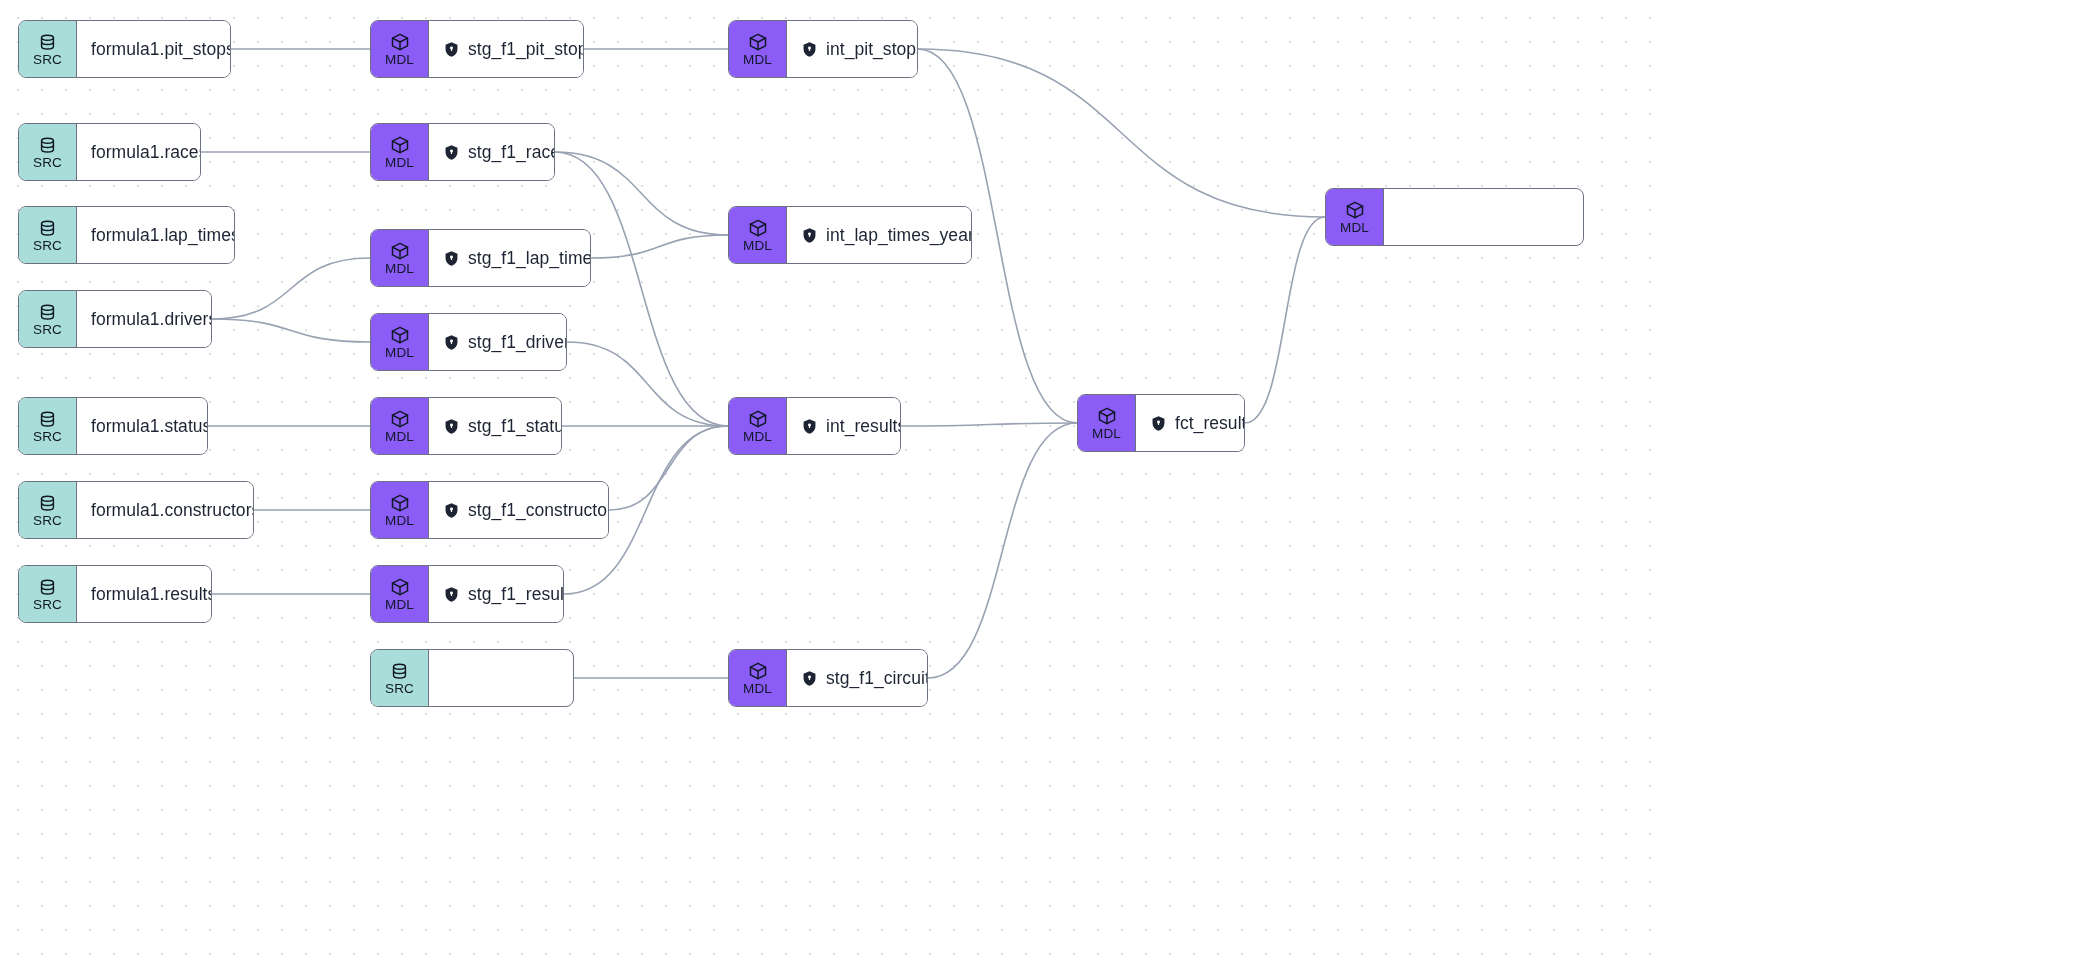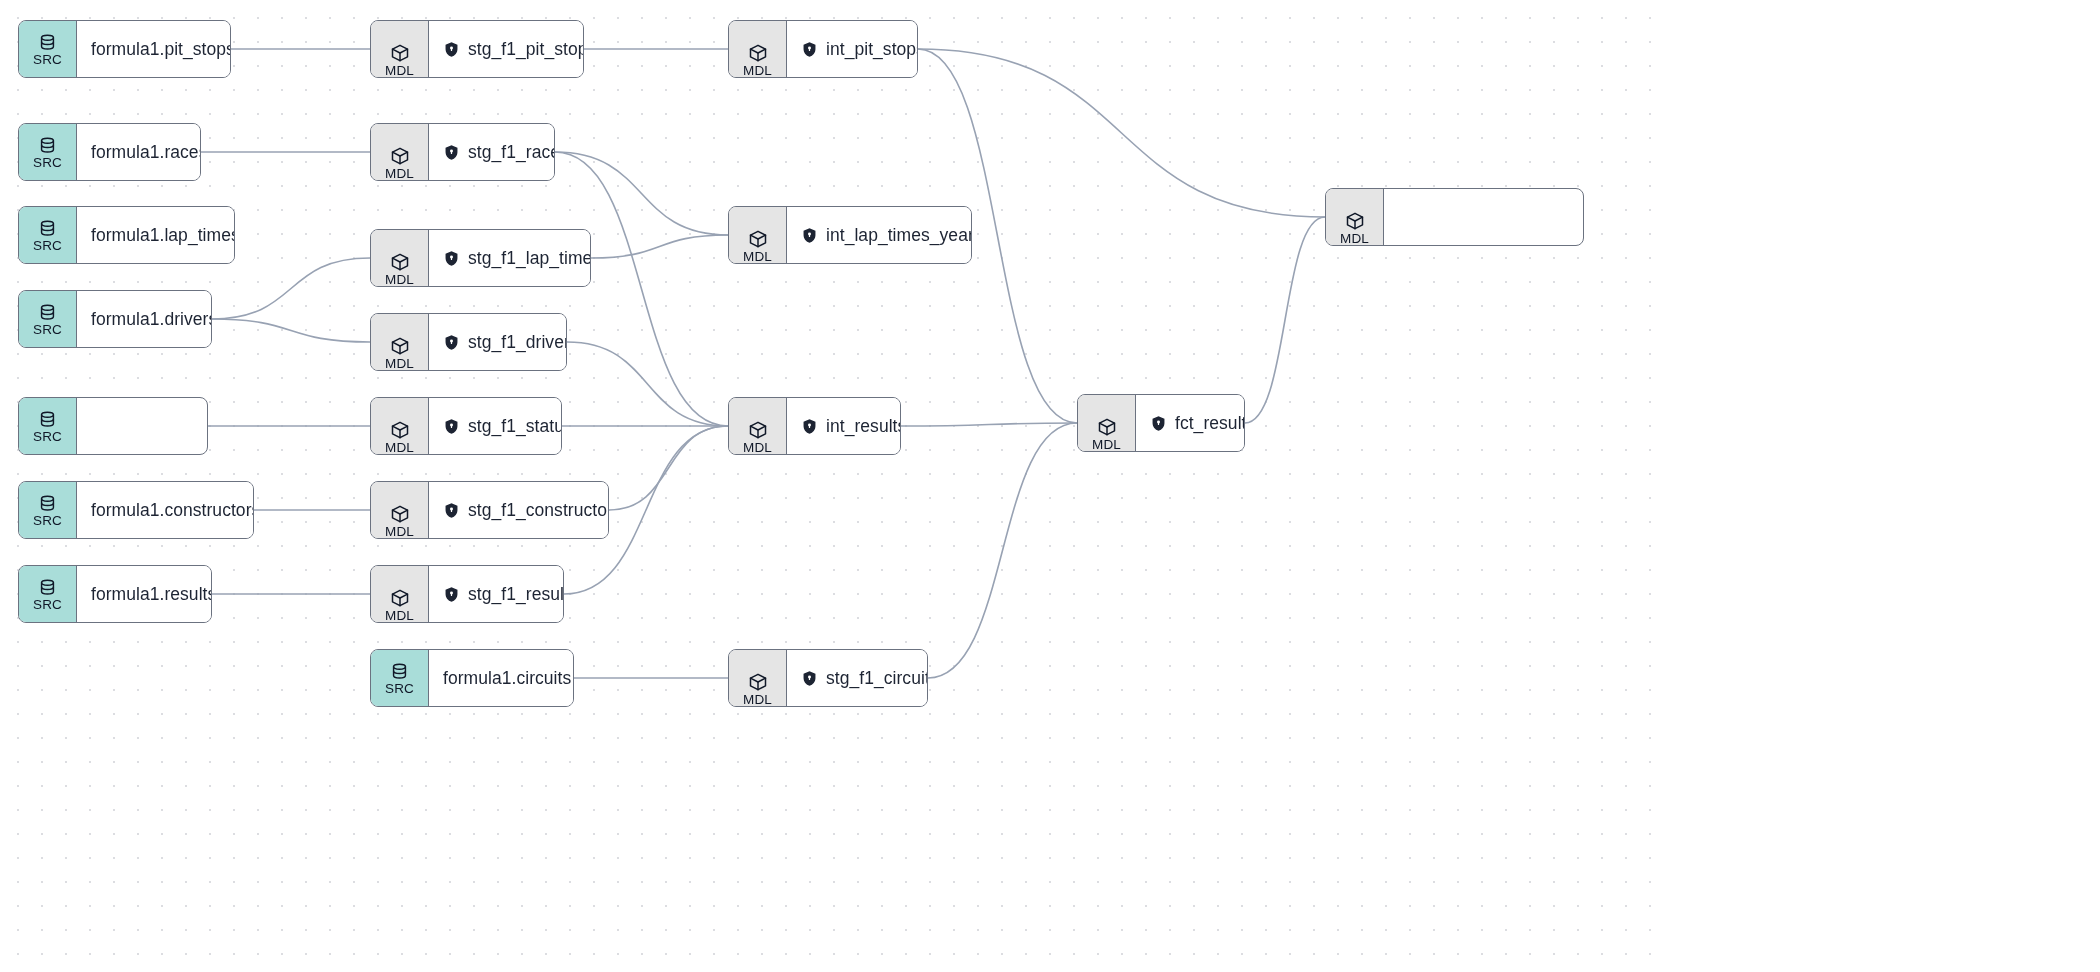--- a/index.html
+++ b/index.html
@@ -46,21 +46,21 @@
     flex: 0 0 58px;
     display: flex;
     flex-direction: column;
     align-items: center;
     justify-content: center;
     gap: 0px;
     border-right: 1.6px solid #6b7280;
     box-sizing: border-box;
   }
   .node-badge.src { background: #a9ddd9; }
-  .node-badge.mdl { background: #e5e5e5; justify-content: flex-end; }
+  .node-badge.mdl { background: #8b5cf6; }
   .badge-icon {
     display: block;
     line-height: 0;
     margin-bottom: 1px;
   }
   .badge-text {
     font-size: 13.5px;
     line-height: 13px;
     color: #101828;
     letter-spacing: 0.1px;
@@ -166,20 +166,23 @@
       </div>
       <div class="node" style="left: 18px; top: 397px; width: 190px;">
         <div class="node-badge src">
           <span class="badge-icon"><svg width="19" height="19" viewBox="0 0 24 24" fill="none" stroke="#101828" stroke-width="1.8" stroke-linejoin="round" stroke-linecap="round">
               <ellipse cx="12" cy="6" rx="7.5" ry="3.1"></ellipse>
               <path d="M4.5 6v5.5c0 1.71 3.36 3.1 7.5 3.1s7.5-1.39 7.5-3.1V6"></path>
               <path d="M4.5 11.5V17c0 1.71 3.36 3.1 7.5 3.1s7.5-1.39 7.5-3.1v-5.5"></path>
             </svg></span>
           <span class="badge-text">SRC</span>
         </div>
+        <div class="node-body center">
+          <span class="node-label">formula1.status</span>
+        </div>
       </div>
       <div class="node" style="left: 18px; top: 481px; width: 236px;">
         <div class="node-badge src">
           <span class="badge-icon"><svg width="19" height="19" viewBox="0 0 24 24" fill="none" stroke="#101828" stroke-width="1.8" stroke-linejoin="round" stroke-linecap="round">
               <ellipse cx="12" cy="6" rx="7.5" ry="3.1"></ellipse>
               <path d="M4.5 6v5.5c0 1.71 3.36 3.1 7.5 3.1s7.5-1.39 7.5-3.1V6"></path>
               <path d="M4.5 11.5V17c0 1.71 3.36 3.1 7.5 3.1s7.5-1.39 7.5-3.1v-5.5"></path>
             </svg></span>
           <span class="badge-text">SRC</span>
         </div>
@@ -327,23 +330,20 @@
         </div>
       </div>
       <div class="node" style="left: 370px; top: 649px; width: 204px;">
         <div class="node-badge src">
           <span class="badge-icon"><svg width="19" height="19" viewBox="0 0 24 24" fill="none" stroke="#101828" stroke-width="1.8" stroke-linejoin="round" stroke-linecap="round">
               <ellipse cx="12" cy="6" rx="7.5" ry="3.1"></ellipse>
               <path d="M4.5 6v5.5c0 1.71 3.36 3.1 7.5 3.1s7.5-1.39 7.5-3.1V6"></path>
               <path d="M4.5 11.5V17c0 1.71 3.36 3.1 7.5 3.1s7.5-1.39 7.5-3.1v-5.5"></path>
             </svg></span>
           <span class="badge-text">SRC</span>
-        </div>
-        <div class="node-body center">
-          <span class="node-label">formula1.circuits</span>
         </div>
       </div>
       <div class="node" style="left: 728px; top: 20px; width: 190px;">
         <div class="node-badge mdl">
           <span class="badge-icon"><svg width="20" height="20" viewBox="0 0 24 24" fill="none" stroke="#101828" stroke-width="1.8" stroke-linejoin="round" stroke-linecap="round">
               <path d="M12 2.8 21 7.4v9.2L12 21.2 3 16.6V7.4z"></path>
               <path d="M3 7.4 12 12l9-4.6"></path>
               <path d="M12 12v9.2"></path>
             </svg></span>
           <span class="badge-text">MDL</span>

